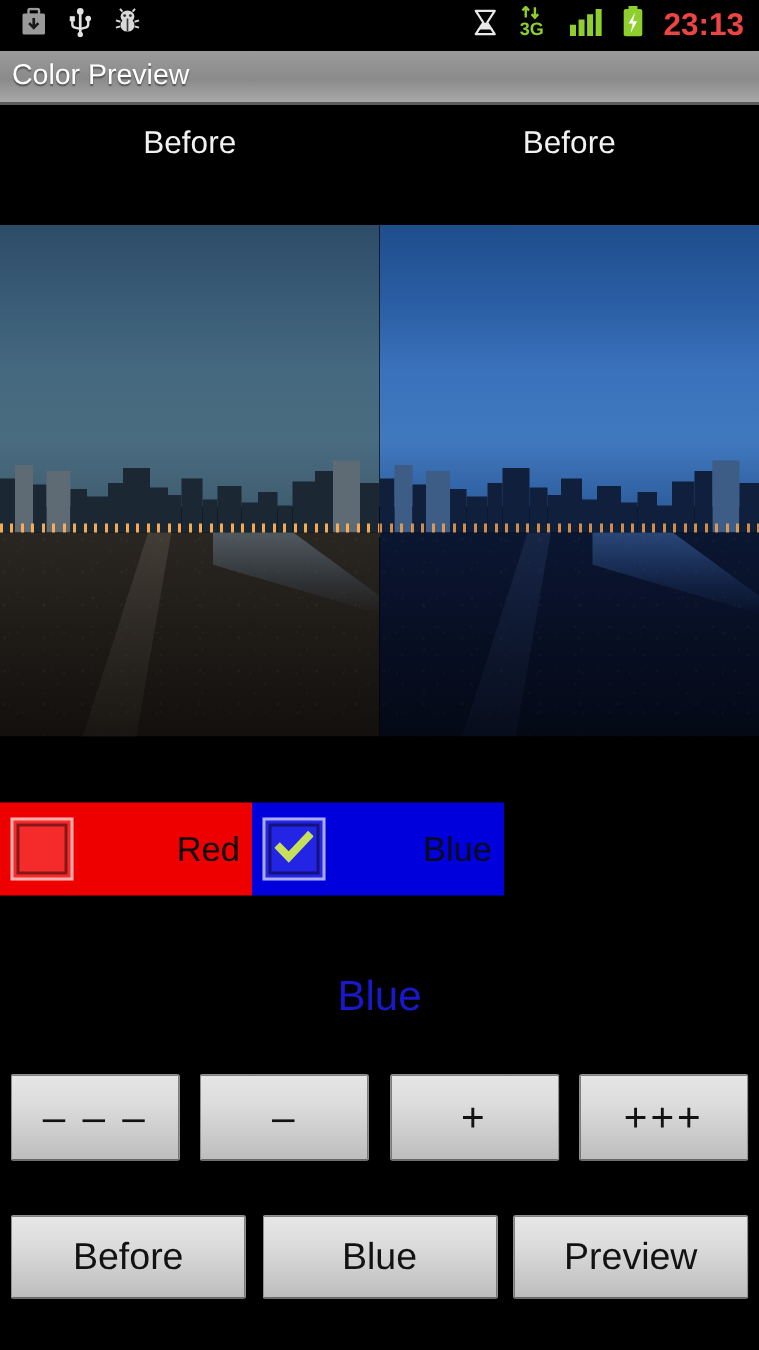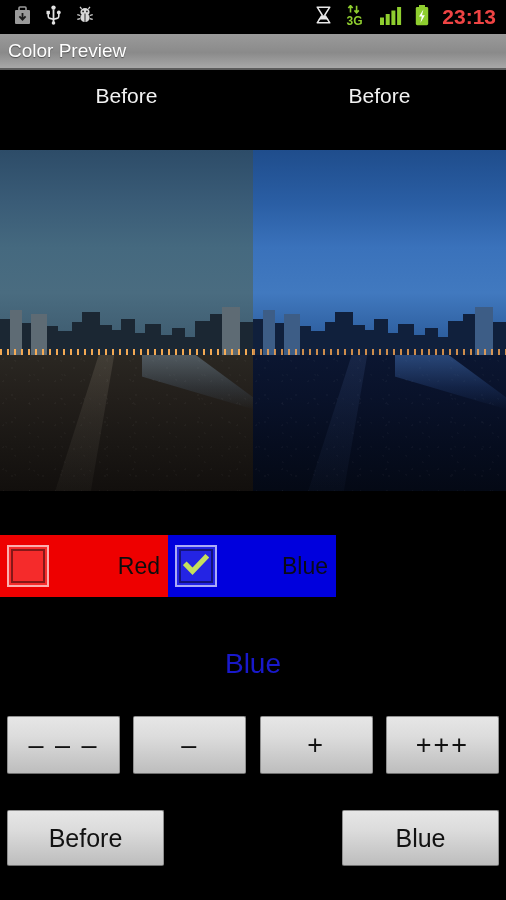--- a/index.html
+++ b/index.html
@@ -503,15 +503,16 @@
   <div class="adjust-row">
     <button class="btn">– – –</button>
     <button class="btn">–</button>
     <button class="btn">+</button>
     <button class="btn">+++</button>
   </div>
 
   <div class="action-row">
     <button class="btn">Before</button>
     <button class="btn">Blue</button>
+    <button class="btn">Preview</button>
   </div>
 
 </div>
 
 </body></html>

